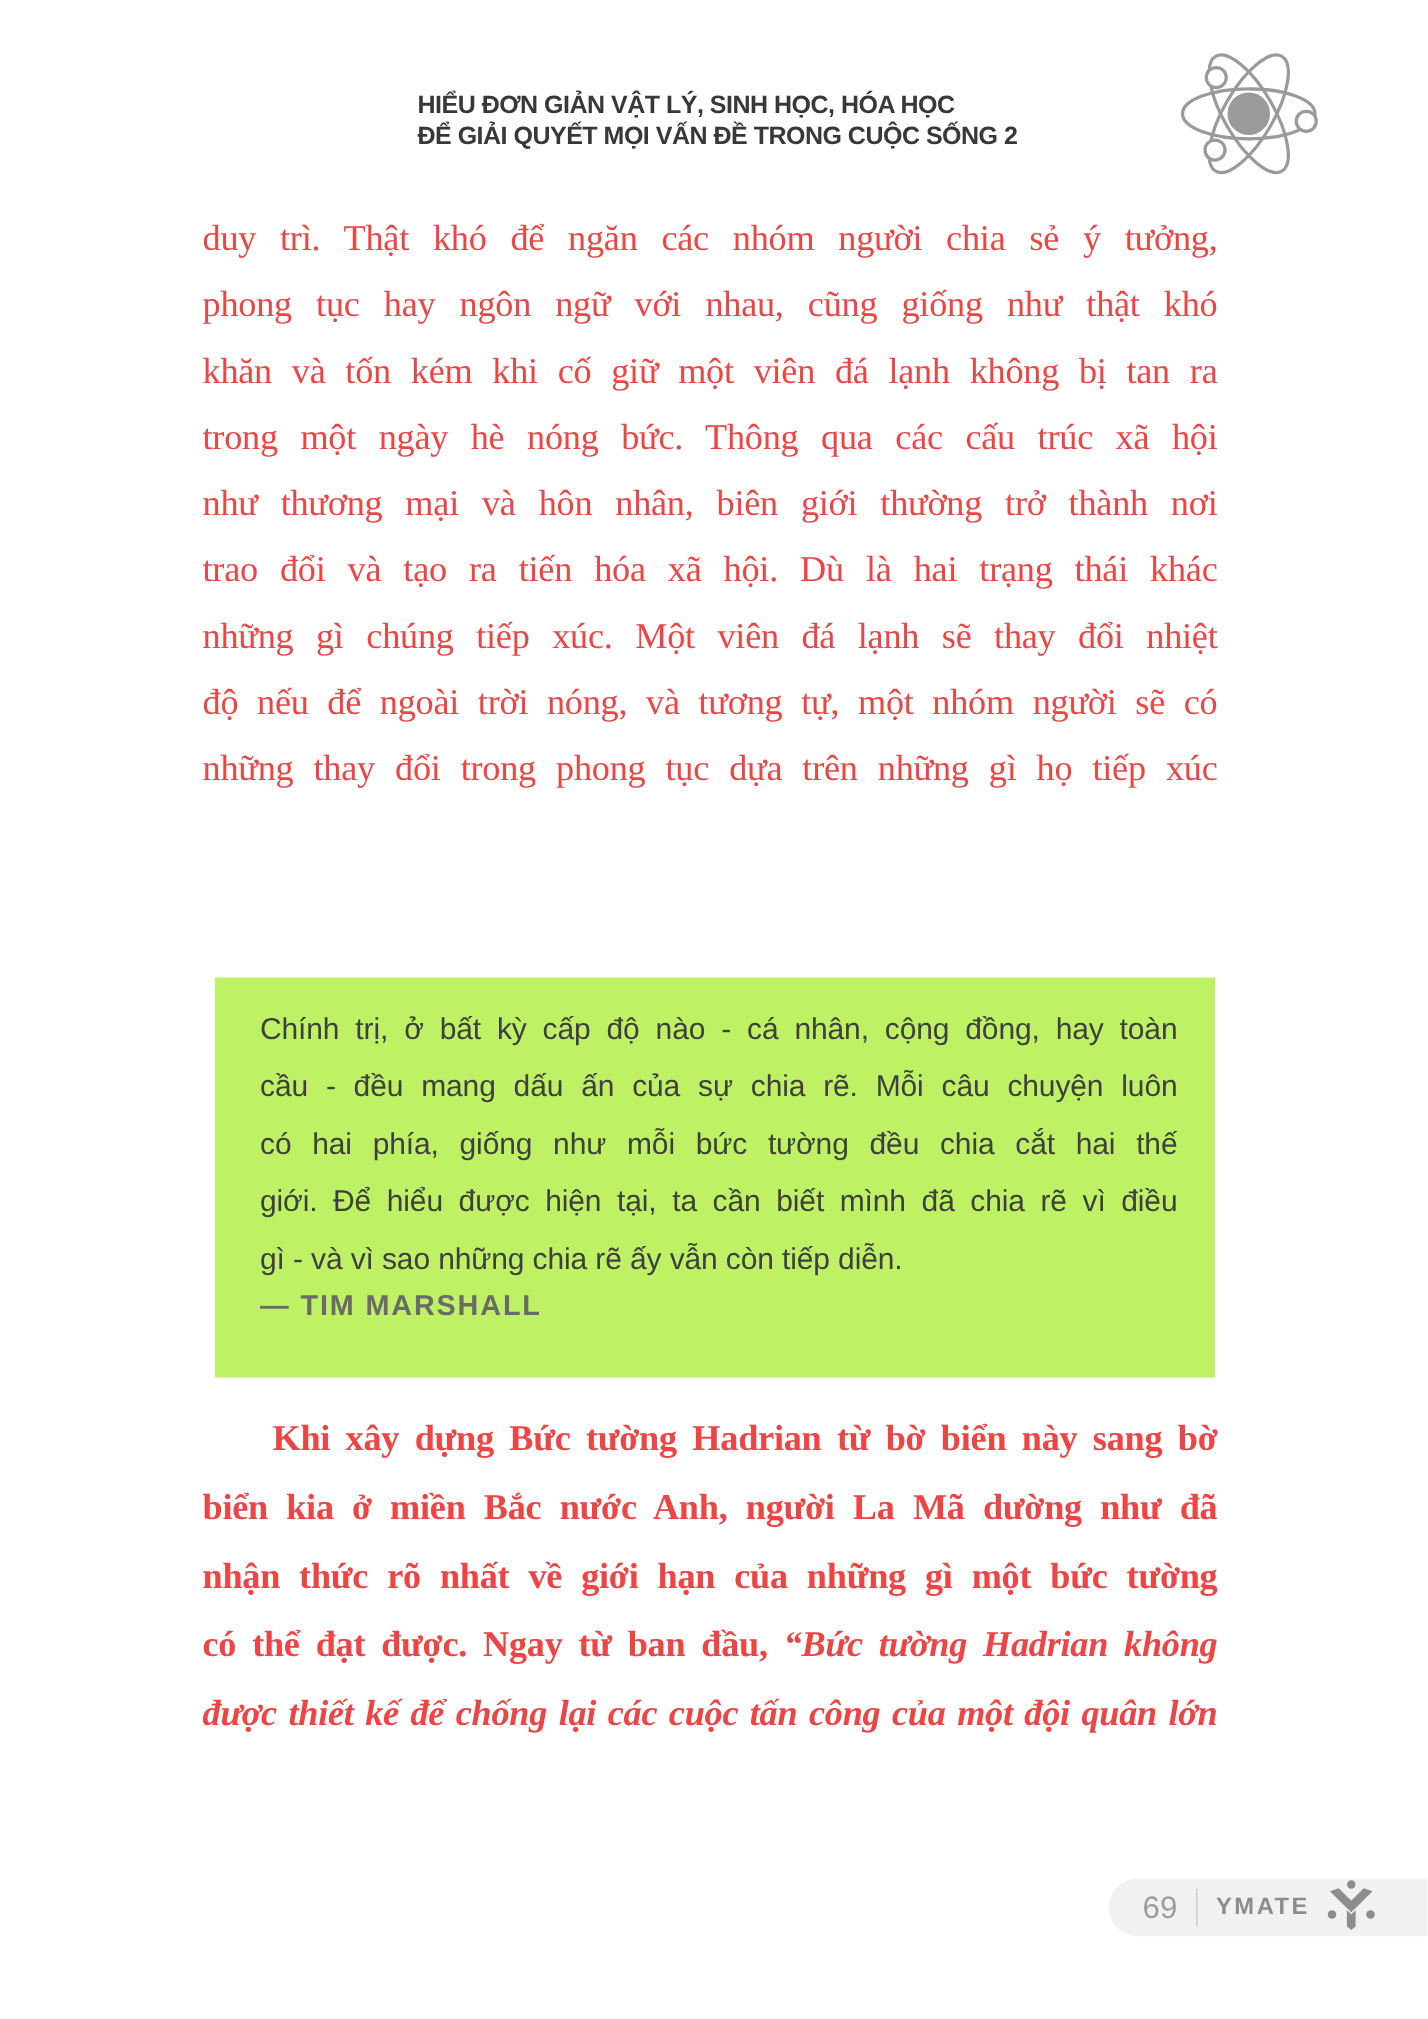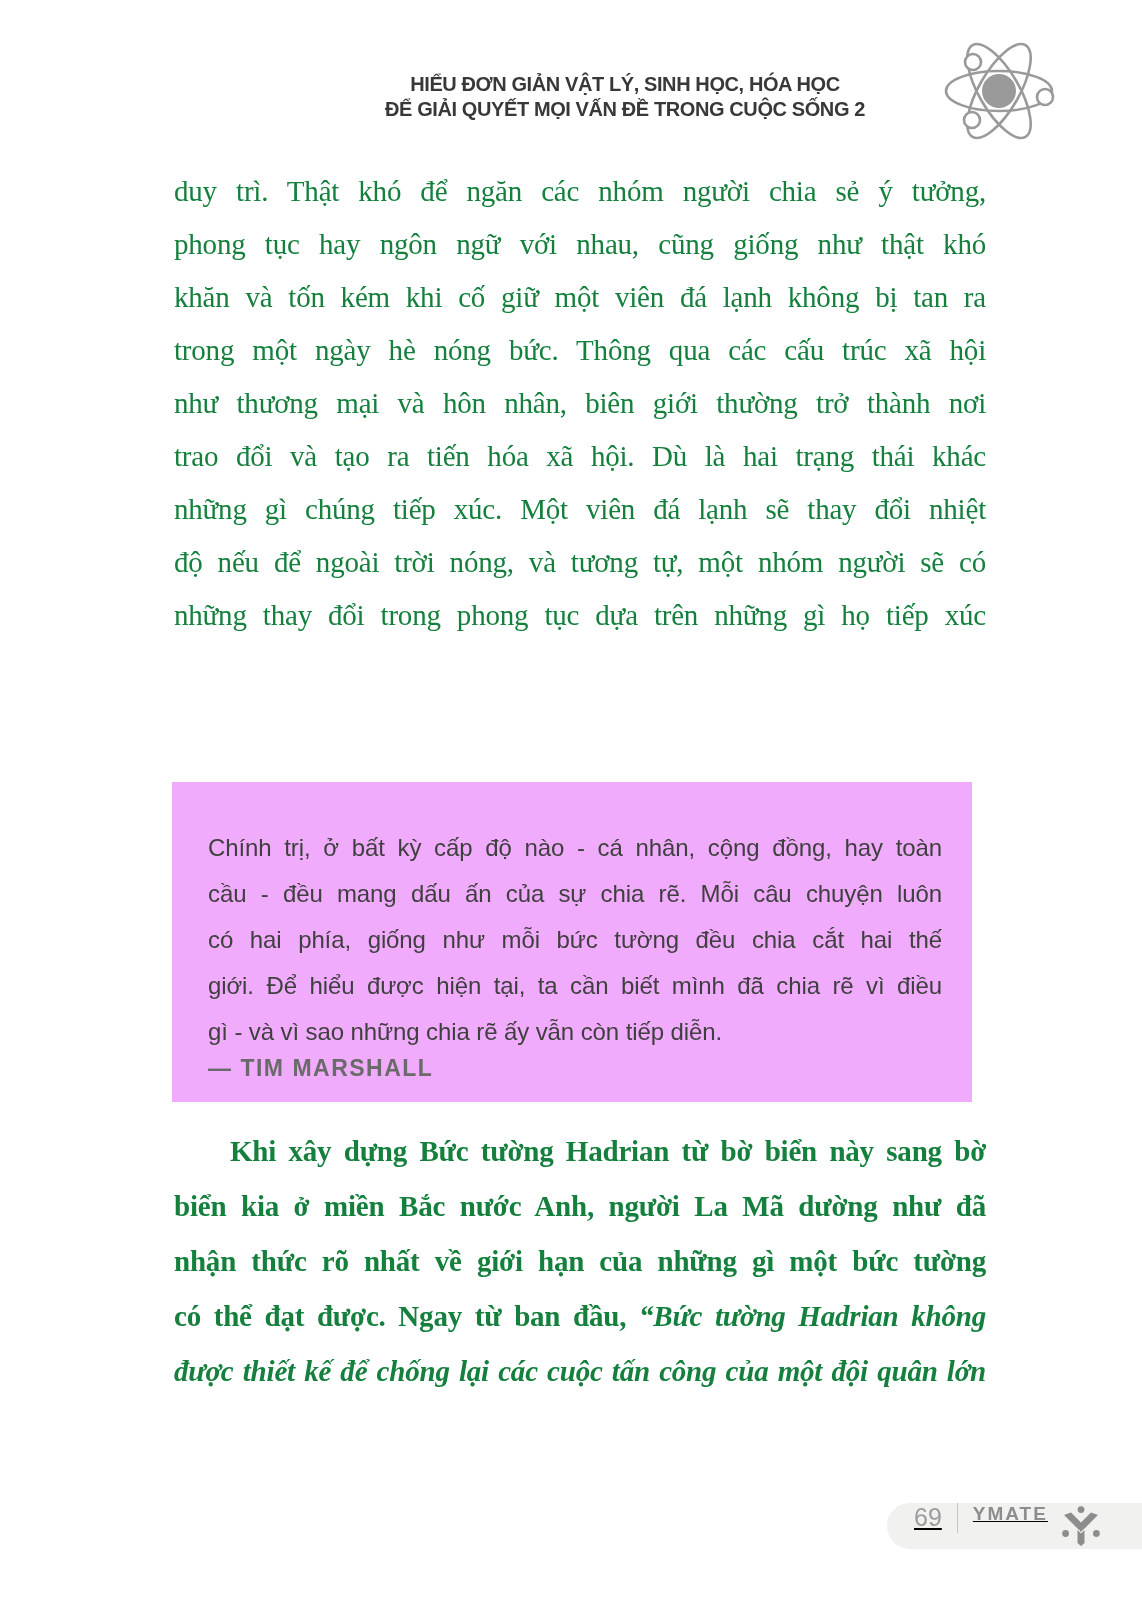--- a/index.html
+++ b/index.html
@@ -1,64 +1,63 @@
 <!DOCTYPE html>
 <html><head>
 <meta charset="utf-8">
 <style>
   * { margin: 0; padding: 0; box-sizing: border-box; }
   html, body { width: 1142px; height: 1615px; background: #ffffff; overflow: hidden; }
   body { position: relative; font-family: "Liberation Serif", serif; }
 
   
   .header-text {
-    position: absolute; top: 72px; right: 237px; width: 560px;
-    text-align: center;
+    position: absolute; top: 72px; right: 248px; width: 560px;
+    text-align: left;
     font-family: "Liberation Sans", sans-serif;
     font-weight: 700; font-size: 20px; line-height: 25px;
     color: #383838; letter-spacing: -0.4px;
   }
   .atom { position: absolute; top: 36px; left: 942px; }
 
   
-  .para { position: absolute; left: 162px; width: 812px; color: #15803d; margin-left: 12px; }
+  .para { position: absolute; left: 162px; width: 812px; color: #ef4444; }
   .para .line {
     font-size: 29px; line-height: 53px; letter-spacing: -0.2px;
     text-align: justify; text-align-last: justify;
     white-space: normal; height: 53px; overflow: visible;
   }
   #para2 .line { line-height: 55px; height: 55px; font-weight: bold; }
   .para .line.nojust { text-align-last: left; }
   .para .line.indent { text-indent: 56px; }
   .ital { font-style: italic; }
 
   
   .quote-box {
     position: absolute; left: 172px; top: 782px; width: 800px; height: 320px;
-    background: #f0abfc; padding: 43px 30px 0 36px;
+    background: #bef264; padding: 19px 30px 0 36px;
     font-family: "Liberation Sans", sans-serif; color: #3f3f3f;
   }
   .quote-box .qline {
     font-size: 24px; line-height: 46px; height: 46px;
     letter-spacing: -0.1px;
     text-align: justify; text-align-last: justify;
   }
   .quote-box .qline.nojust { text-align-last: left; }
   .quote-attr {
     font-size: 23px; font-weight: 700;
     letter-spacing: 1.5px; color: #6a6a6a;
   }
 
   
   .footer-pill {
     position: absolute; left: 887px; top: 1503px; width: 255px; height: 46px;
     background: #f1f1ef; border-radius: 23px 0 0 23px;
-    display: flex; padding-left: 27px;
+    display: flex; align-items: center; padding-left: 27px;
     font-family: "Liberation Sans", sans-serif;
-    text-decoration: underline;
   }
   .page-num { font-size: 25px; color: #9c9c9c; }
   .footer-divider { width: 1px; height: 30px; background: #c5c5c3; margin: 0 15px; }
   .brand { font-size: 19px; font-weight: 700; color: #8d8d8d; letter-spacing: 2px; }
   .brand-logo { margin-left: 11px; margin-top: 2px; }
 </style>
 </head>
 <body>
 
 <div class="header-text">

